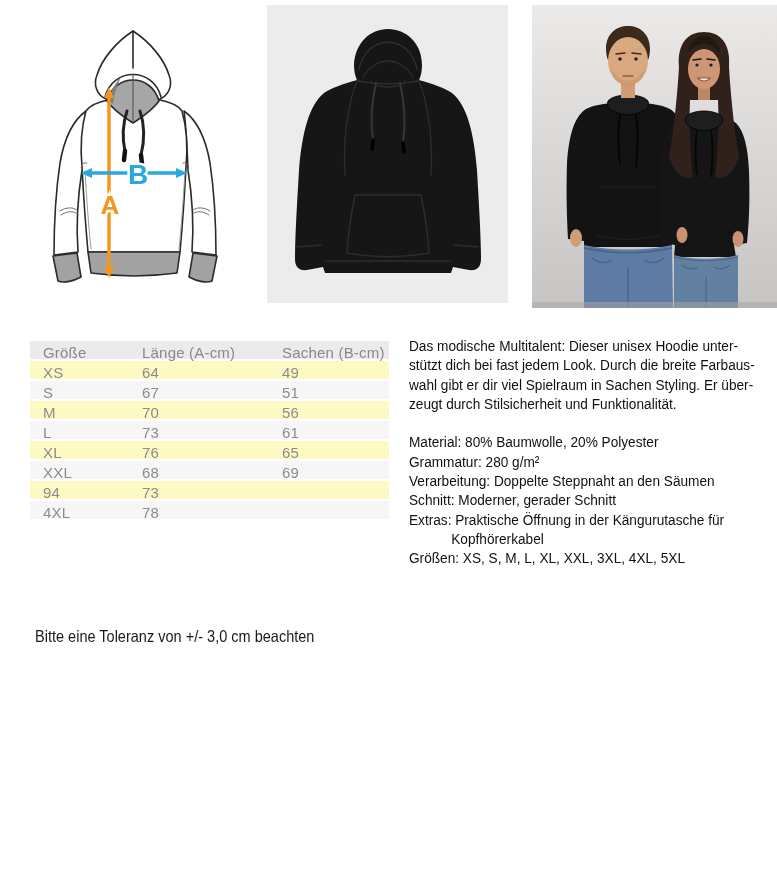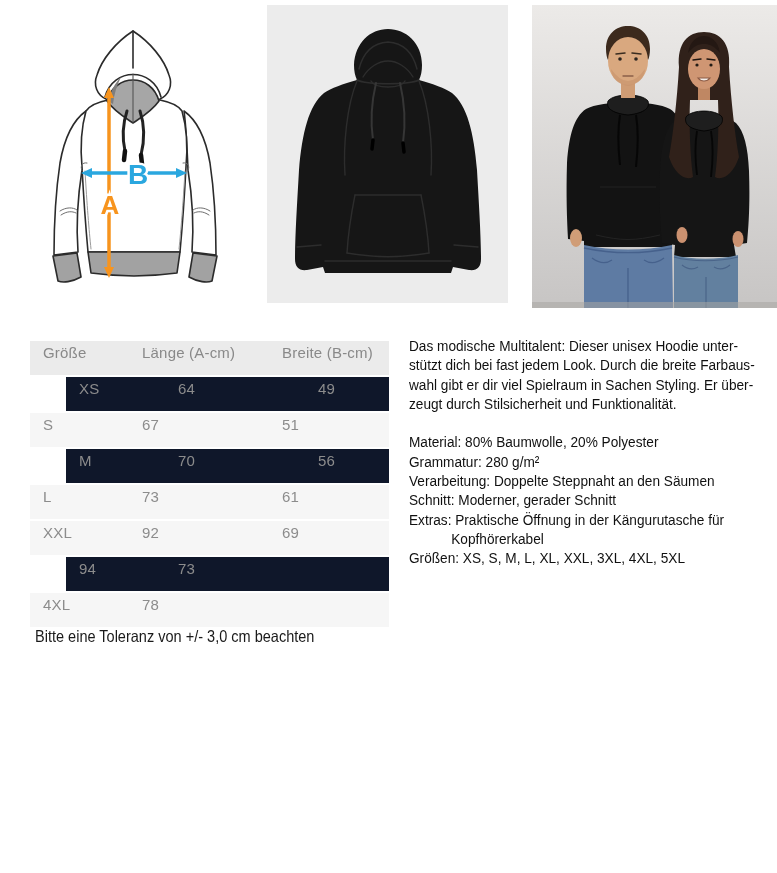--- a/index.html
+++ b/index.html
@@ -6,25 +6,25 @@
   .page{position:relative;width:777px;height:873px;background:#ffffff;overflow:hidden;
         font-family:"Liberation Sans",sans-serif;}
   .photo{position:absolute;}
   #diagram{left:20px;top:5px;width:230px;height:300px;}
   #product-photo{left:267px;top:5px;width:241px;height:298px;background:#ececec;}
   #models-photo{left:532px;top:5px;width:245px;height:303px;}
   svg{display:block;}
 
   
   .size-table{position:absolute;left:30px;top:341px;width:359px;}
-  .t-row{display:grid;grid-template-columns:112px 140px 1fr;height:34px;line-height:24.7px;
+  .t-row{display:grid;grid-template-columns:112px 140px 1fr;height:18px;line-height:24.7px;
          margin-bottom:2px;font-size:15px;color:#8c8c8c;letter-spacing:.2px;}
   .t-row>div:first-child{padding-left:13px;}
   .t-head{background:#ebebeb;color:#898989;}
-  .odd{background:#0f172a;margin-left:36px;}
+  .odd{background:#fef9c3;}
   .even{background:#f6f6f6;}
 
   
   .note{position:absolute;left:35px;top:627px;font-size:16.5px;color:#1a1a1a;
         transform:scaleX(0.88);transform-origin:left top;white-space:nowrap;}
 
   
   .description{position:absolute;left:409px;top:336px;width:420px;font-size:15.5px;
         line-height:19.3px;color:#111;transform:scaleX(0.88);transform-origin:left top;}
   .description div{white-space:nowrap;}
@@ -162,21 +162,21 @@
         <ellipse cx="206" cy="234" rx="5.5" ry="8" fill="#cb9170"></ellipse>
       </g>
       <rect x="0" y="297" width="245" height="6" fill="#a8a5a3" opacity="0.55"></rect>
     </svg>
   </div>
 
   <div class="size-table">
     <div class="t-row t-head">
         <div>Größe</div>
         <div>Länge (A-cm)</div>
-        <div>Breite (B-cm)</div>
+        <div>Sachen (B-cm)</div>
       </div>
     <div>
         <div class="t-row odd">
           <div>XS</div>
           <div>64</div>
           <div>49</div>
         </div>
         <div class="t-row even">
           <div>S</div>
           <div>67</div>
@@ -185,23 +185,28 @@
         <div class="t-row odd">
           <div>M</div>
           <div>70</div>
           <div>56</div>
         </div>
         <div class="t-row even">
           <div>L</div>
           <div>73</div>
           <div>61</div>
         </div>
+        <div class="t-row odd">
+          <div>XL</div>
+          <div>76</div>
+          <div>65</div>
+        </div>
         <div class="t-row even">
           <div>XXL</div>
-          <div>92</div>
+          <div>68</div>
           <div>69</div>
         </div>
         <div class="t-row odd">
           <div>94</div>
           <div>73</div>
         </div>
         <div class="t-row even">
           <div>4XL</div>
           <div>78</div>
         </div>

